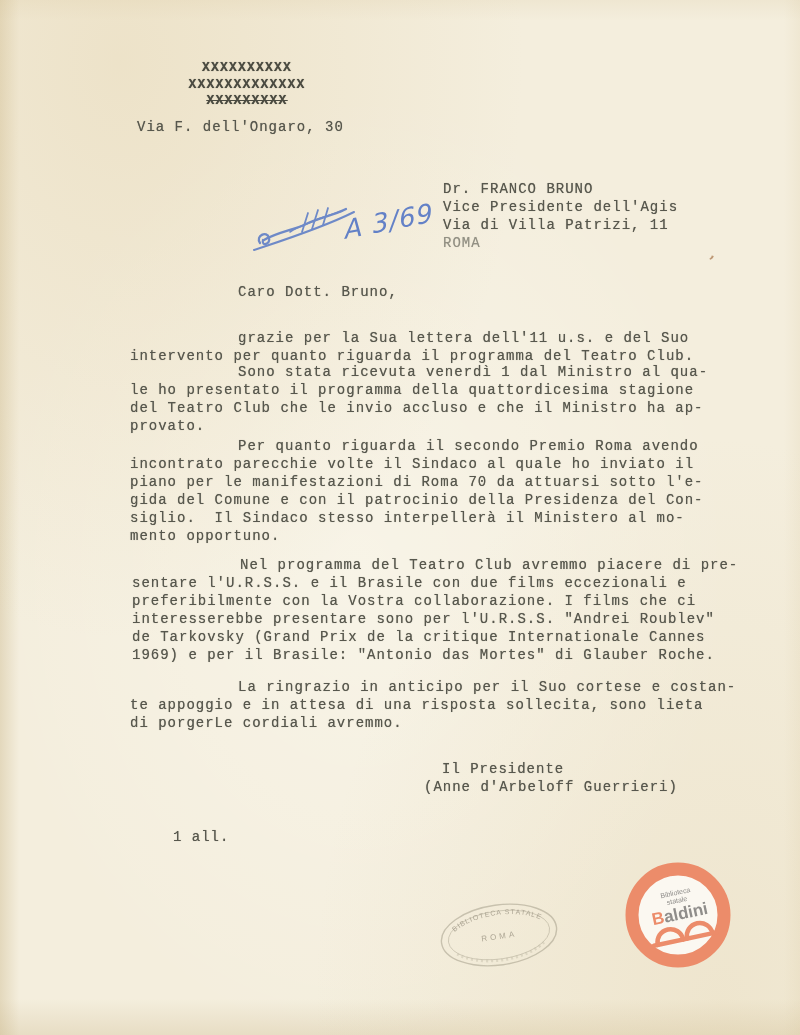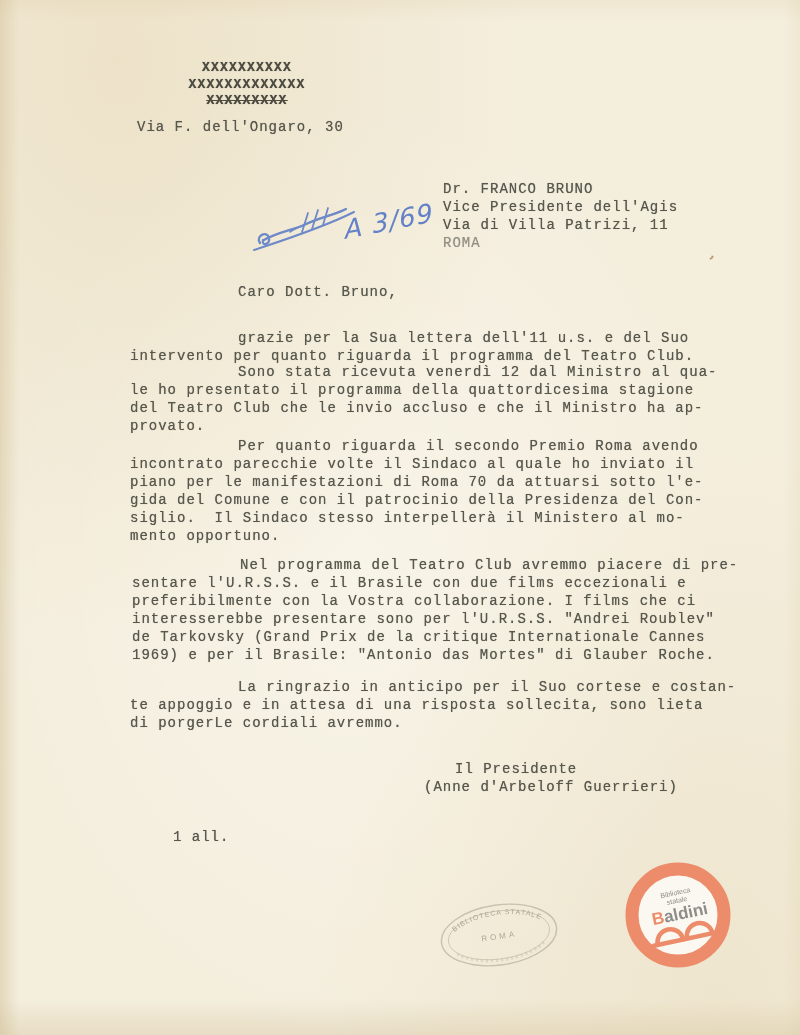--- a/index.html
+++ b/index.html
@@ -80,41 +80,41 @@
   <div class="tw" style="left:443px;top:198px;">Vice Presidente dell'Agis</div>
   <div class="tw" style="left:443px;top:216px;">Via di Villa Patrizi, 11</div>
   <div class="tw faded" style="left:443px;top:234px;">ROMA</div>
 
   <div class="stray-mark">’</div>
 
   <div class="tw" style="left:238px;top:283px;">Caro Dott. Bruno,</div>
 
   <div class="tw para" style="left:130px;top:313px;margin-top:16px;">grazie per la Sua lettera dell'11 u.s. e del Suo
 intervento per quanto riguarda il programma del Teatro Club.</div>
-  <div class="tw para" style="left:130px;top:363px;">Sono stata ricevuta venerdì 12 dal Ministro al qua-
+  <div class="tw para" style="left:130px;top:363px;">Sono stata ricevuta venerdì 1 dal Ministro al qua-
 le ho presentato il programma della quattordicesima stagione
 del Teatro Club che le invio accluso e che il Ministro ha ap-
 provato.</div>
   <div class="tw para" style="left:130px;top:437px;">Per quanto riguarda il secondo Premio Roma avendo
 incontrato parecchie volte il Sindaco al quale ho inviato il
 piano per le manifestazioni di Roma 70 da attuarsi sotto l'e-
 gida del Comune e con il patrocinio della Presidenza del Con-
 siglio.  Il Sindaco stesso interpellerà il Ministero al mo-
 mento opportuno.</div>
   <div class="tw para" style="left:132px;top:556px;">Nel programma del Teatro Club avremmo piacere di pre-
 sentare l'U.R.S.S. e il Brasile con due films eccezionali e
 preferibilmente con la Vostra collaborazione. I films che ci
 interesserebbe presentare sono per l'U.R.S.S. "Andrei Roublev"
 de Tarkovsky (Grand Prix de la critique Internationale Cannes
 1969) e per il Brasile: "Antonio das Mortes" di Glauber Roche.</div>
   <div class="tw para" style="left:130px;top:678px;">La ringrazio in anticipo per il Suo cortese e costan-
 te appoggio e in attesa di una risposta sollecita, sono lieta
 di porgerLe cordiali avremmo.</div>
 
-  <div class="tw signoff" style="left:455px;top:760px;text-align:center;">Il Presidente</div>
+  <div class="tw signoff" style="left:442px;top:760px;text-align:center;">Il Presidente</div>
   <div class="tw signoff" style="left:424px;top:778px;">(Anne d'Arbeloff Guerrieri)</div>
 
   <div class="tw" style="left:137px;top:828px;margin-left:36px;">1 all.</div>
 
   <svg class="stamp-oval" width="132" height="78" viewBox="0 0 132 78">
     <defs>
       <path id="stampTopArc" d="M14,43 A52,24 0 0 1 118,43"></path>
     </defs>
     <g stroke="#97917d" fill="none" opacity="0.55">
       <ellipse cx="66" cy="39" rx="58" ry="30" stroke-width="1.4"></ellipse>

